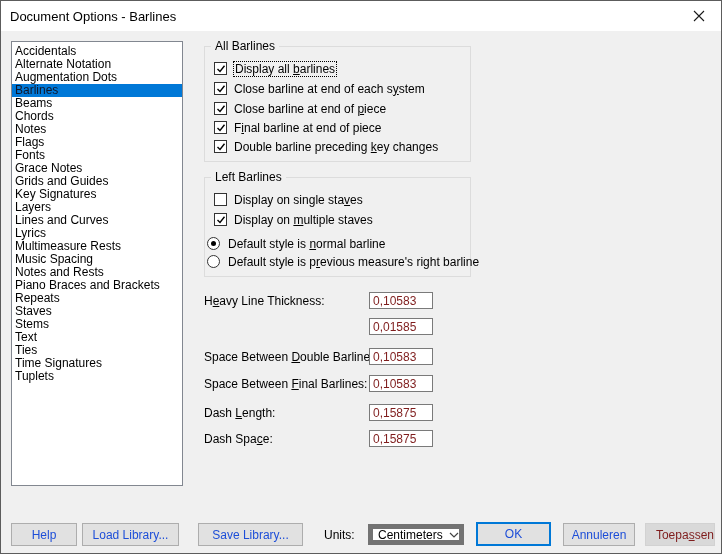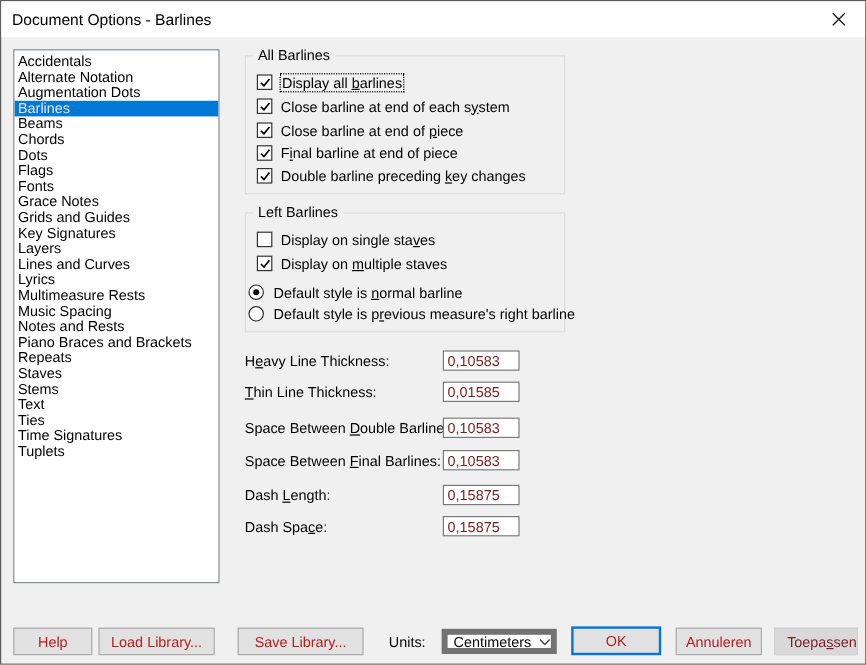--- a/index.html
+++ b/index.html
@@ -9,41 +9,41 @@
     border:1px solid #5c5c5c;font-family:"Liberation Sans",sans-serif;
     font-size:12px;color:#000;overflow:hidden;
   }
   .titlebar{position:absolute;left:0;top:0;width:720px;height:30px;background:#ffffff;display:flex;align-items:center;}
   .titlebar .title{padding-left:9px;font-size:13px;}
   .close-btn{position:absolute;right:0;top:0;width:45px;height:30px;display:flex;align-items:center;justify-content:center;cursor:default;}
   .close-btn svg{display:block;}
 
   .listbox{position:absolute;left:10px;top:40px;width:172px;height:445px;background:#fff;border:1px solid #828790;padding-top:3px;overflow:hidden;}
   .listbox .item{height:13px;line-height:13px;padding-left:3px;white-space:nowrap;}
-  .listbox .item.selected{background:#0078d7;color:#e5e5e5;}
+  .listbox .item.selected{background:#0078d7;color:#0f172a;}
 
   .groupbox{position:absolute;border:1px solid #dcdcdc;}
   .groupbox .gb-title{position:absolute;top:-8px;left:6px;background:#f0f0f0;padding:0 4px;line-height:14px;}
   #group-all{left:203px;top:45px;width:267px;height:116px;}
   #group-left{left:203px;top:176px;width:267px;height:100px;}
 
   .cbrow{position:absolute;display:flex;align-items:center;height:15px;white-space:nowrap;}
   .checkbox{width:13px;height:13px;border:1px solid #333;background:#fff;margin-right:7px;flex:none;display:flex;align-items:center;justify-content:center;}
   .checkbox svg{display:block;}
   .radio{width:13px;height:13px;border:1px solid #333;border-radius:50%;background:#fff;margin-right:8px;flex:none;position:relative;}
   .radio.selected::after{content:"";position:absolute;left:3px;top:3px;width:5px;height:5px;border-radius:50%;background:#000;}
   .cb-label{line-height:14px;}
   .cb-label.focused{outline:1px dotted #000;padding:0 1px;}
 
   .field-label{position:absolute;left:203px;line-height:15px;white-space:nowrap;}
   .field-input{position:absolute;left:368px;width:64px;height:17px;border:1px solid #7a7a7a;background:#fff;
     font-family:"Liberation Sans",sans-serif;font-size:12px;padding:0 3px;color:#7f1d1d;}
 
   .btn{position:absolute;height:23px;background:#e1e1e1;border:1px solid #adadad;
-    font-family:"Liberation Sans",sans-serif;font-size:12px;color:#b91c1c;display:flex;align-items:center;justify-content:center;padding:0;}
+    font-family:"Liberation Sans",sans-serif;font-size:12px;color:#1d4ed8;display:flex;align-items:center;justify-content:center;padding:0;}
   .btn.default{border:2px solid #0078d7;}
   .btn.disabled{background:#d9d9d9;border:1px solid #d2d2d2;color:#7f1d1d;justify-content:flex-end;}
 
   .units-label{position:absolute;left:323px;top:527px;line-height:14px;}
   .combobox{position:absolute;left:367px;top:523px;width:96px;height:21px;background:#fff;border:5px solid #737373;
     display:flex;align-items:center;}
   .combobox .combo-value{flex:1;padding-left:5px;white-space:nowrap;}
   .combobox .chevron{width:22px;display:flex;align-items:center;justify-content:center;flex:none;}
   u{text-decoration:underline;}
 </style>
@@ -63,21 +63,21 @@
     </span>
   </div>
 
   <div class="listbox">
     <div class="item">Accidentals</div>
     <div class="item">Alternate Notation</div>
     <div class="item">Augmentation Dots</div>
     <div class="item selected">Barlines</div>
     <div class="item">Beams</div>
     <div class="item">Chords</div>
-    <div class="item">Dots</div>
+    <div class="item">Notes</div>
     <div class="item">Flags</div>
     <div class="item">Fonts</div>
     <div class="item">Grace Notes</div>
     <div class="item">Grids and Guides</div>
     <div class="item">Key Signatures</div>
     <div class="item">Layers</div>
     <div class="item">Lines and Curves</div>
     <div class="item">Lyrics</div>
     <div class="item">Multimeasure Rests</div>
     <div class="item">Music Spacing</div>
@@ -159,21 +159,20 @@
     </div>
     <div class="cbrow" style="left:2px;top:76px;">
       <span class="radio"></span>
       <span class="cb-label">Default style is p<u>r</u>evious measure's right barline</span>
     </div>
   </div>
 
   <span class="field-label" style="top:293px;">H<u>e</u>avy Line Thickness:</span>
   <input class="field-input" style="top: 291px;" value="0,10583">
 
-  <span class="field-label" style="top:319px;"><u>T</u>hin Line Thickness:</span>
   <input class="field-input" style="top: 317px;" value="0,01585">
 
   <span class="field-label" style="top:349px;">Space Between <u>D</u>ouble Barlines:</span>
   <input class="field-input" style="top: 347px;" value="0,10583">
 
   <span class="field-label" style="top:376px;">Space Between <u>F</u>inal Barlines:</span>
   <input class="field-input" style="top: 374px;" value="0,10583">
 
   <span class="field-label" style="top:405px;">Dash <u>L</u>ength:</span>
   <input class="field-input" style="top: 403px;" value="0,15875">

